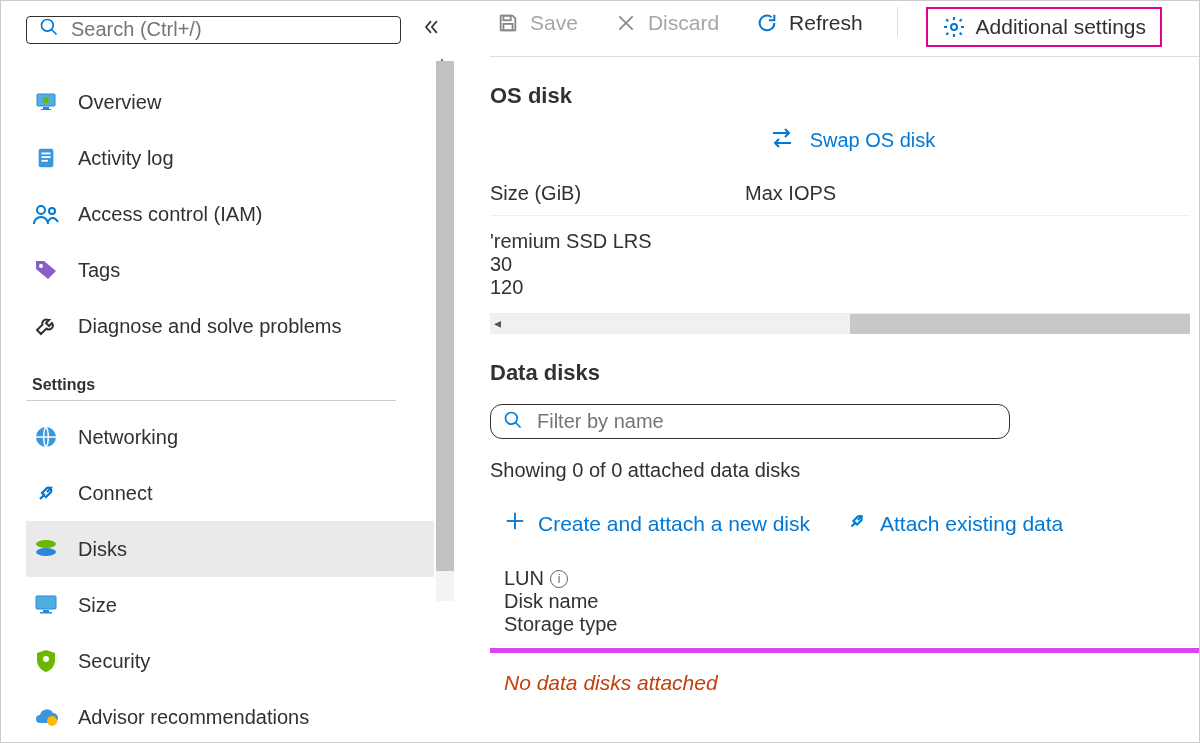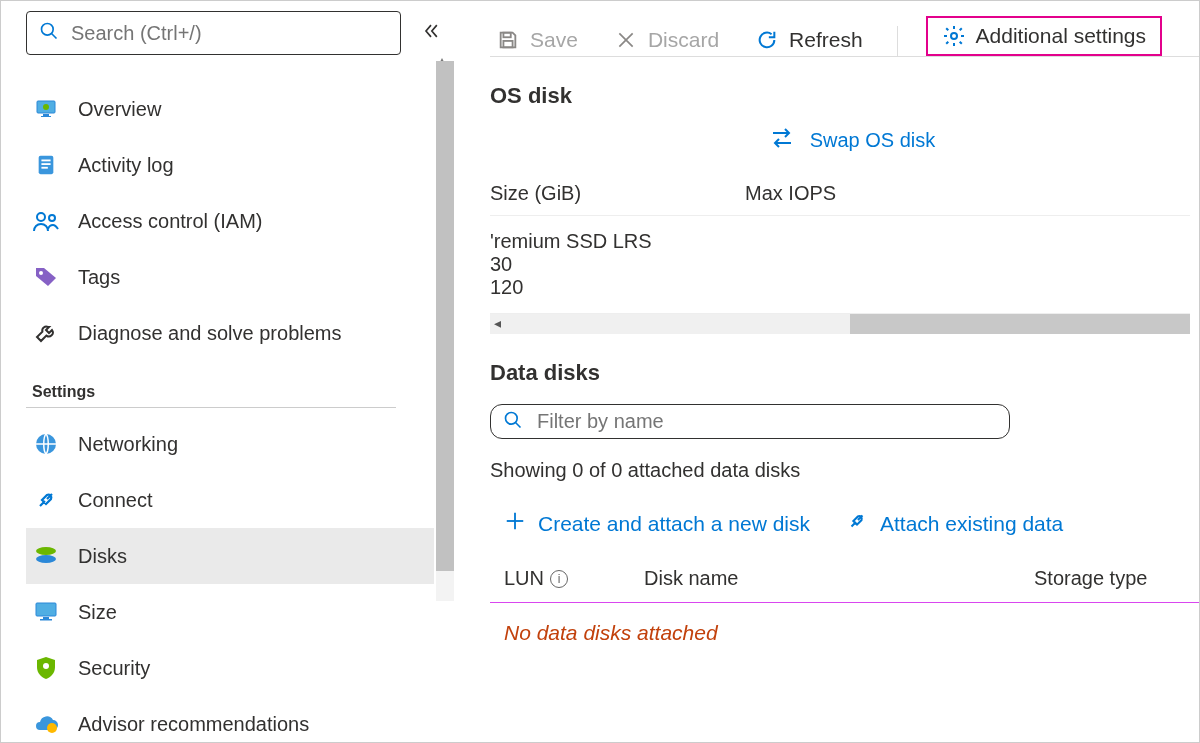--- a/index.html
+++ b/index.html
@@ -5,40 +5,40 @@
   * { box-sizing: border-box; }
   html, body { margin:0; padding:0; font-family: "Segoe UI", Arial, sans-serif; color:#323130; }
   body { width:1200px; height:743px; border:1px solid #ccc; position:relative; overflow:hidden; }
 
   .layout { display:flex; width:100%; height:100%; }
   .sidebar { width:455px; padding:10px 0 0 25px; position:relative; }
   .main    { flex:1; padding:0 0 0 34px; position:relative; }
 
   
   .search-wrap { display:flex; align-items:center; gap:14px; }
-  .search-box { flex:0 0 375px; height:44px; border:1px solid #323130; border-radius:4px; display:flex; align-items:center; padding:0 12px; gap:10px; }
+  .search-box { flex:0 0 375px; height:28px; border:1px solid #323130; border-radius:4px; display:flex; padding:0 12px; gap:10px; }
   .search-box input { border:none; outline:none; font-size:20px; flex:1; background:transparent; }
   .collapse { font-size:20px; color:#323130; padding:6px; cursor:pointer; user-select:none; }
 
   
   .nav { margin-top:26px; width:408px; }
   .nav-item { display:flex; align-items:center; height:56px; padding:0 0 0 6px; gap:18px; cursor:pointer; font-size:20px; }
   .nav-item.active { background:#eaeaea; }
   .nav-item .ic { width:28px; height:28px; display:flex; align-items:center; justify-content:center; }
   .section-head { font-size:16px; font-weight:600; margin:22px 0 6px 6px; }
   .section-rule { border:none; border-top:1px solid #ccc; margin:6px 0 8px 0; width:370px; }
 
   
   .fake-scroll { position:absolute; top:60px; left:435px; width:18px; height:540px; background:#fff; }
   .fake-scroll .track { position:absolute; top:0; left:0; width:18px; height:100%; background:#f3f3f3; }
   .fake-scroll .thumb { position:absolute; top:0; left:0; width:18px; height:510px; background:#c1c1c1; }
   .fake-scroll .arrow-up { position:absolute; top:-8px; left:3px; font-size:12px; color:#777; }
 
   
-  .toolbar { height:56px; display:flex; align-items:flex-end; gap:24px; border-bottom:1px solid #ddd; padding-top:6px; }
+  .toolbar { height:56px; display:flex; align-items:flex-start; gap:24px; border-bottom:1px solid #ddd; padding-top:6px; }
   .tbtn { display:flex; align-items:center; gap:10px; font-size:21px; cursor:pointer; padding:4px 6px; }
   .tbtn.disabled { color:#a6a6a6; cursor:default; }
   .tbtn .ic { width:24px; height:24px; display:flex; align-items:center; justify-content:center; }
   .divider { width:1px; height:30px; background:#ddd; margin:0 4px; }
   .highlight-box { border:2px solid #e3008c; padding:2px 8px; }
 
   
   h3.sec { font-size:22px; font-weight:700; margin:26px 0 18px 0; }
   .swap { display:flex; align-items:center; gap:16px; color:#0078d4; font-size:20px; cursor:pointer; margin:0 0 22px 16px;justify-content:center; }
 
@@ -57,21 +57,21 @@
   .hbar .arrow-left { position:absolute; left:4px; top:1px; font-size:14px; color:#555; }
 
   
   .filter-box { width:520px; height:35px; border:1px solid #323130; border-radius:12px; display:flex; align-items:center; padding:0 12px; gap:12px; margin-top:6px; }
   .filter-box input { border:none; outline:none; font-size:20px; flex:1; }
   .showing { font-size:20px; margin:20px 0 28px 0; }
 
   .disk-actions { display:flex; gap:36px; margin:0 0 20px 14px; }
   .daction { display:flex; align-items:center; gap:12px; color:#0078d4; font-size:21px; cursor:pointer; }
 
-  .dt-head { display:flex; font-size:20px; border-bottom:1px solid #d946ef; padding:10px 0 12px 14px; gap:0; }
+  .dt-head { display:flex; font-size:20px; border-bottom:5px solid #d946ef; padding:10px 0 12px 14px; gap:0;flex-direction:column; }
   .dh1 { width:140px; display:flex; align-items:center; gap:6px; }
   .dh2 { width:390px; }
   .dh3 { flex:1; }
   .empty { font-style:italic; font-size:21px; padding:18px 16px 0 14px; color:#c2410c; }
 
   .info-circle { width:18px; height:18px; border:1px solid #666; border-radius:50%; display:inline-flex; align-items:center; justify-content:center; font-size:12px; color:#666; font-style:normal; }
 
   
   .blue svg { stroke:#0078d4; fill:none; }
   .grey svg { stroke:#8a8886; fill:none; }

